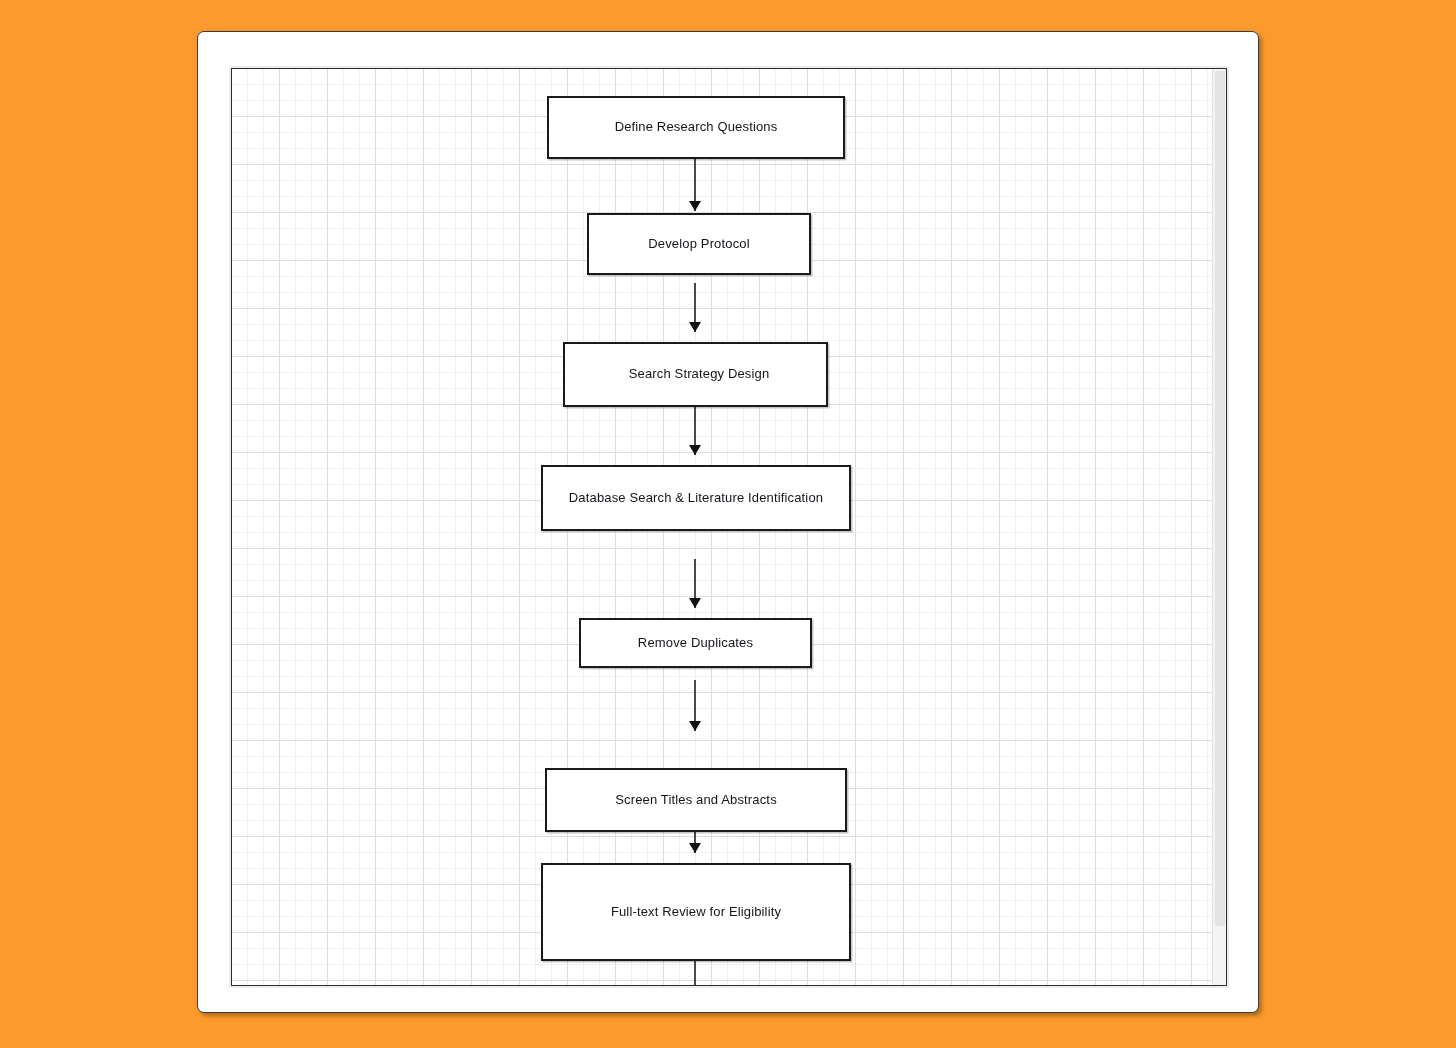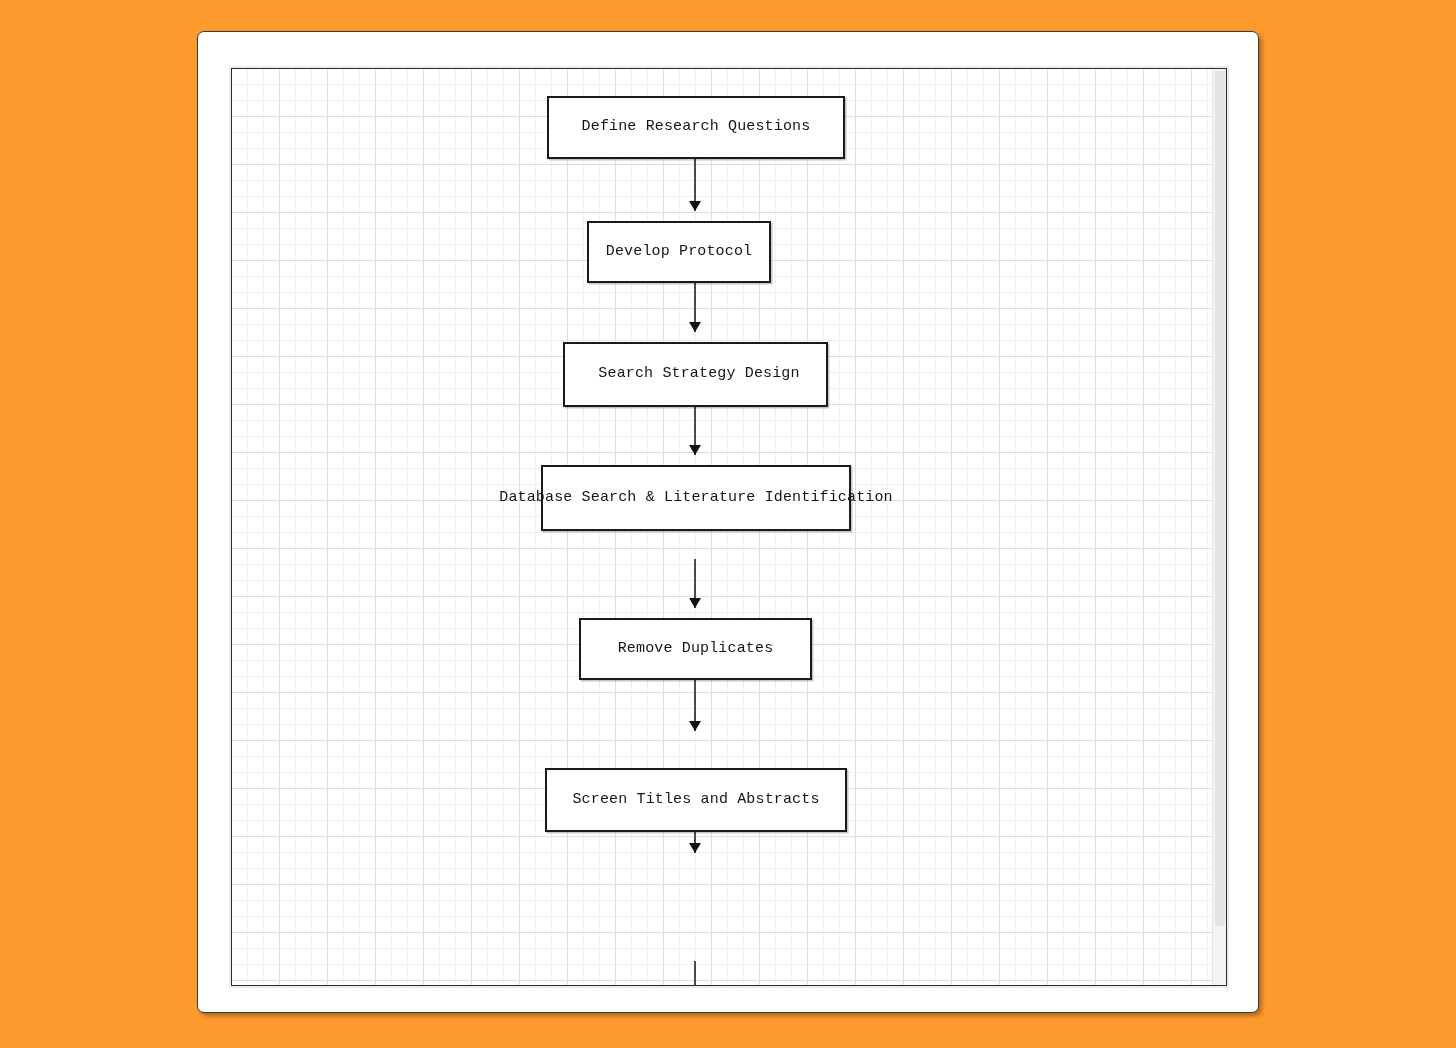--- a/index.html
+++ b/index.html
@@ -93,22 +93,22 @@
     position: absolute;
     background: #ffffff;
     border: 2px solid #1a1a1a;
     box-sizing: border-box;
     display: flex;
     align-items: center;
     justify-content: center;
     box-shadow: 1.5px 1.5px 0 rgba(0,0,0,0.22);
   }
   .flow-node .node-label {
-    font-family: Liberation Mono, monospace;
-    font-size: 15px;
+    font-family: Liberation Sans, sans-serif;
+    font-size: 13px;
     color: #15151c;
     letter-spacing: 0.15px;
     white-space: nowrap;
     line-height: 1.1;
   }
 
   .flow-edge {
     position: absolute;
     width: 2px;
     background: #4a4a4a;
@@ -141,34 +141,37 @@
         <div class="flow-edge" style="left: 462px; top: 490px; height: 49px;"></div>
         <div class="flow-arrowhead" style="left: 457px; top: 529px;"></div>
         <div class="flow-edge" style="left: 462px; top: 611px; height: 51px;"></div>
         <div class="flow-arrowhead" style="left: 457px; top: 652px;"></div>
         <div class="flow-edge" style="left: 462px; top: 736px; height: 48px;"></div>
         <div class="flow-arrowhead" style="left: 457px; top: 774px;"></div>
         <div class="flow-edge" style="left: 462px; top: 892px; height: 26px;"></div>
         <div class="flow-node" style="left: 315px; top: 27px; width: 298px; height: 63px;">
           <span class="node-label">Define Research Questions</span>
         </div>
-        <div class="flow-node" style="left: 355px; top: 152px; width: 184px; height: 62px;">
+        <div class="flow-node" style="left: 355px; top: 144px; width: 224px; height: 62px;">
           <span class="node-label">Develop Protocol</span>
         </div>
         <div class="flow-node" style="left: 331px; top: 273px; width: 265px; height: 65px; padding-left: 7px;">
           <span class="node-label">Search Strategy Design</span>
         </div>
         <div class="flow-node" style="left: 309px; top: 396px; width: 310px; height: 66px;">
           <span class="node-label">Database Search &amp; Literature Identification</span>
         </div>
-        <div class="flow-node" style="left: 347px; top: 549px; width: 233px; height: 62px;">
+        <div class="flow-node" style="left: 347px; top: 549px; width: 233px; height: 50px;">
           <span class="node-label">Remove Duplicates</span>
         </div>
         <div class="flow-node" style="left: 313px; top: 672px; width: 302px; height: 64px; margin-top: 27px;">
           <span class="node-label">Screen Titles and Abstracts</span>
+        </div>
+        <div class="flow-node" style="left: 309px; top: 794px; width: 310px; height: 98px;">
+          <span class="node-label">Full-text Review for Eligibility</span>
         </div>
       </div>
 
     <div id="canvas-scrollbar">
       <div id="canvas-scrollbar-thumb"></div>
     </div>
 
   </div>
 </div>
 

